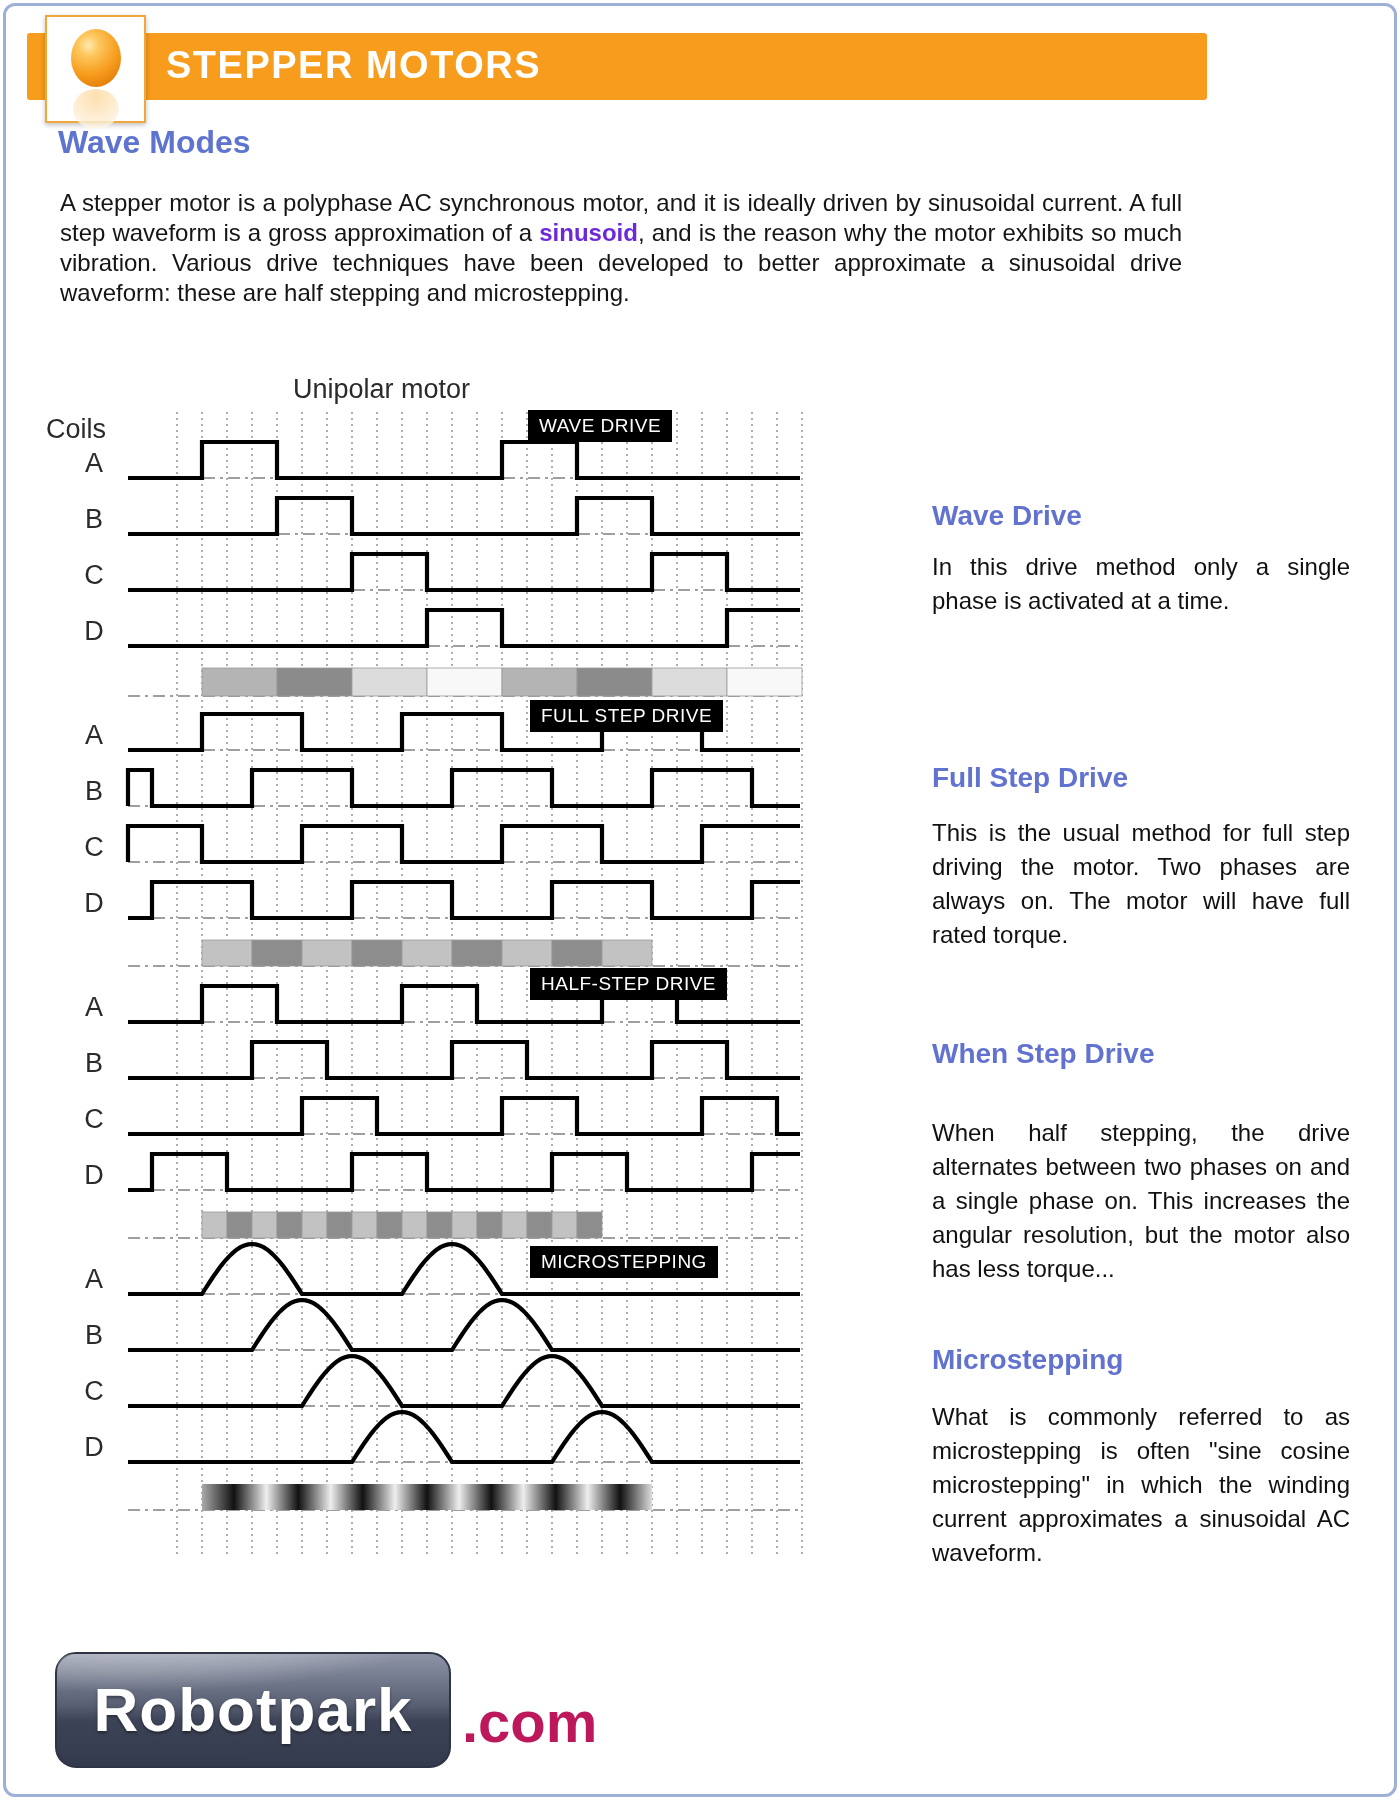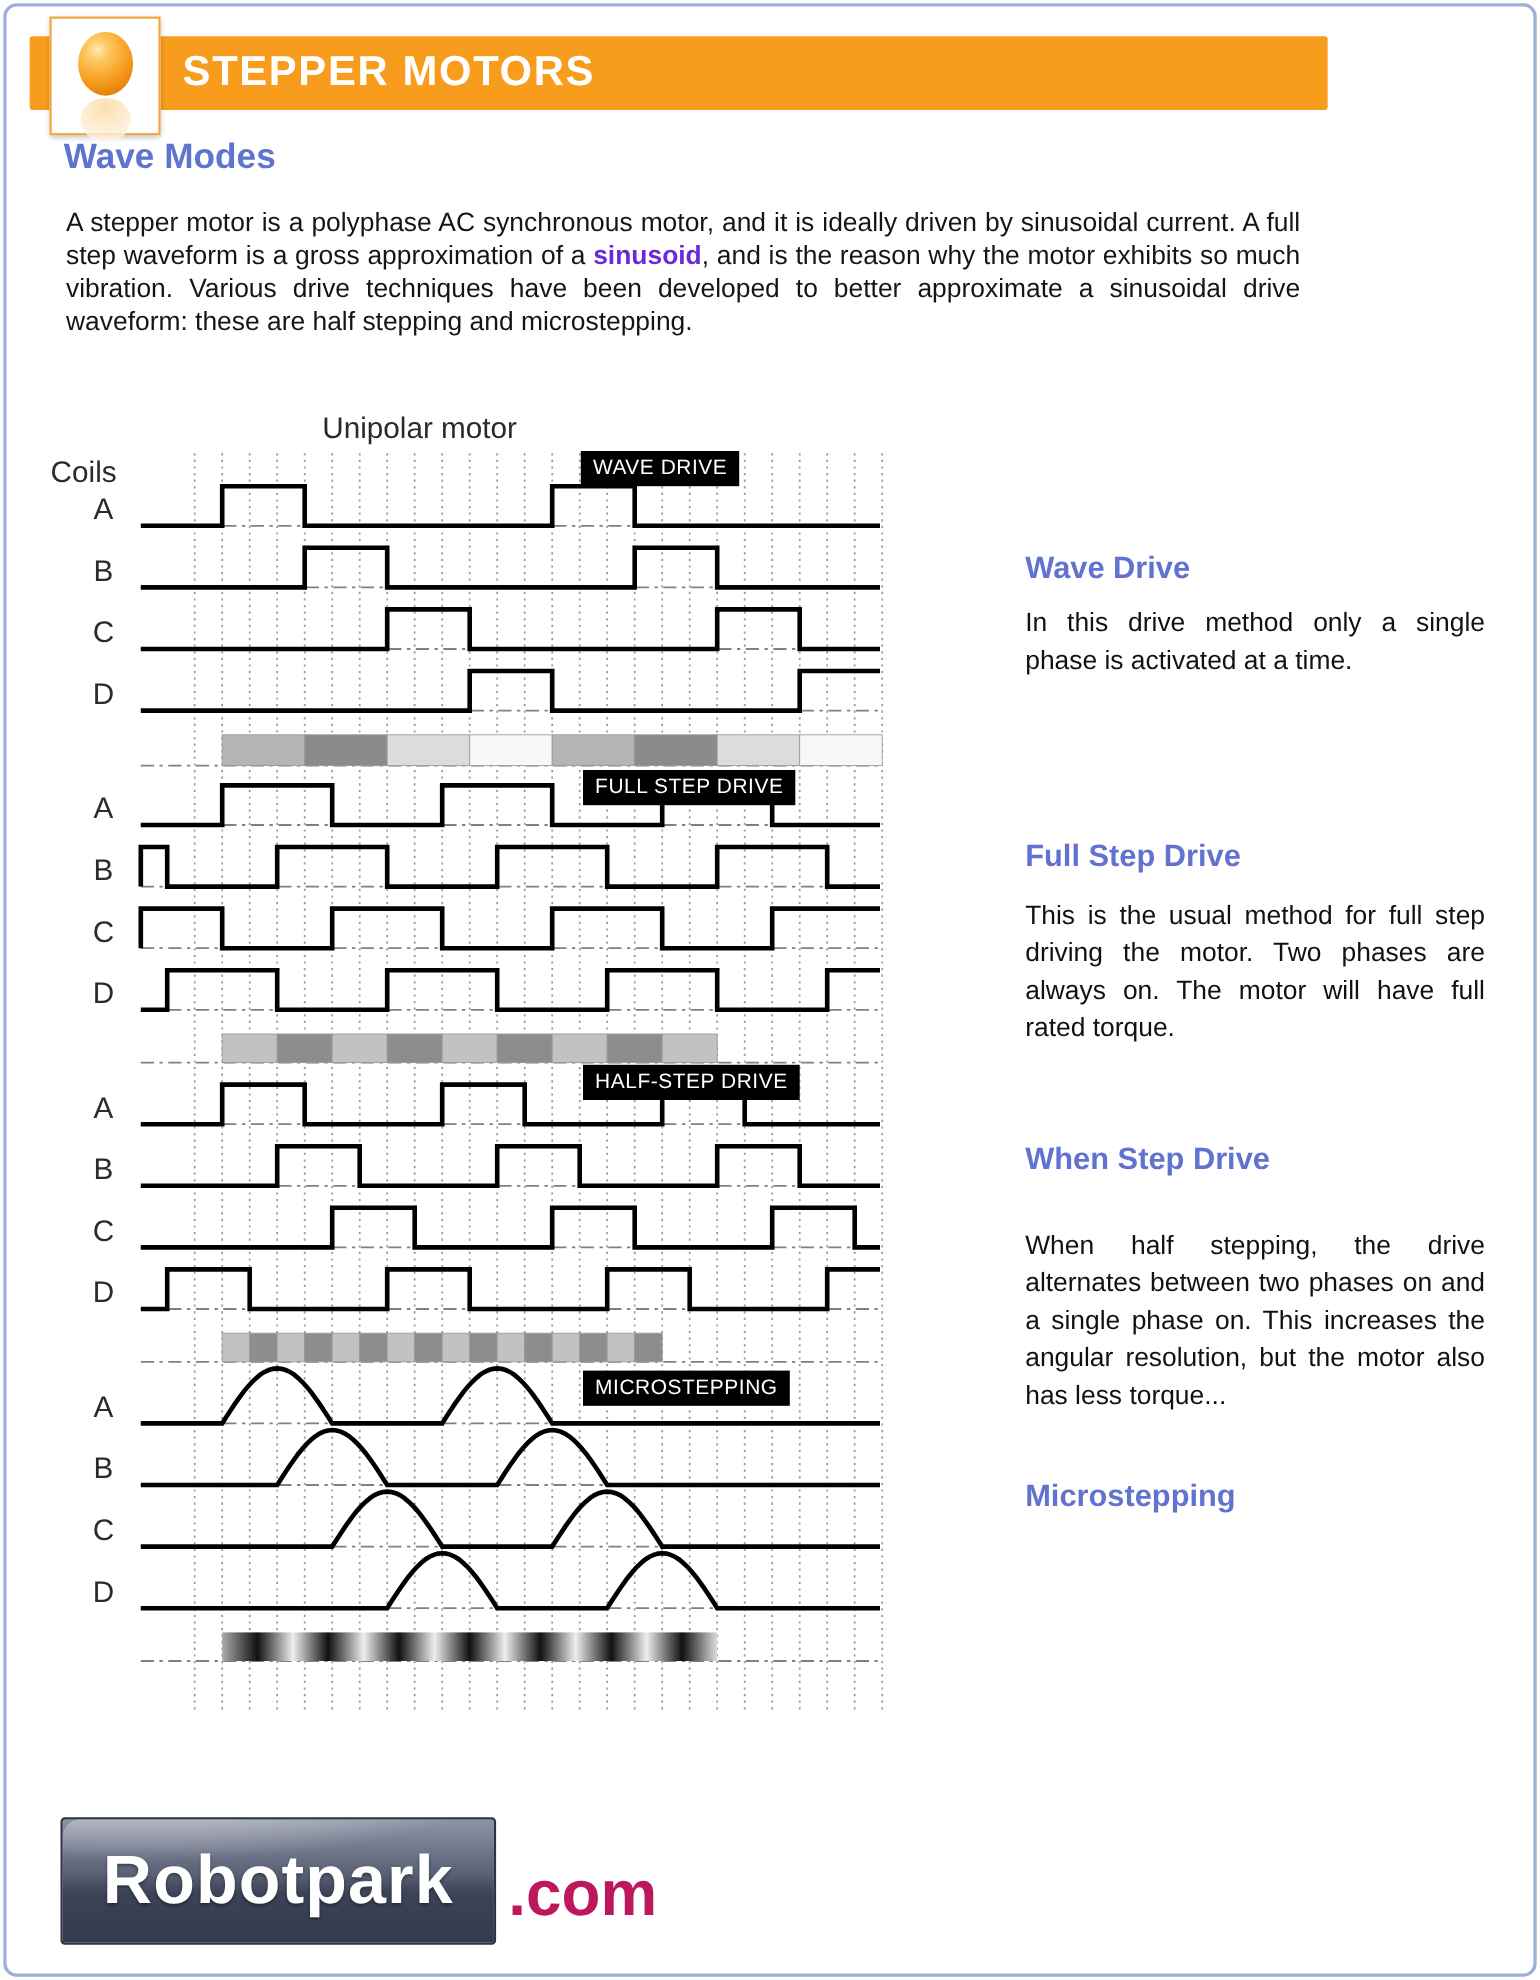--- a/index.html
+++ b/index.html
@@ -29,21 +29,21 @@
   .coils-label{position:absolute;left:46px;top:414px;font-size:27px;color:#2b2b2b;}
   #wave-svg{position:absolute;left:60px;top:400px;}
   .coil-label{position:absolute;width:48px;text-align:center;font-size:27px;color:#2b2b2b;}
   .drive-box{position:absolute;background:#000;color:#fff;font-size:19px;letter-spacing:.5px;
              padding:5px 11px;white-space:nowrap;}
   
   .rc-head{position:absolute;left:932px;width:418px;font-size:28px;font-weight:bold;color:#6272CF;}
   .rc-body{position:absolute;left:932px;width:418px;font-size:24px;line-height:34px;color:#111;
            text-align:justify;}
   
-  .logo-rect{position:absolute;left:55px;top:1652px;width:392px;height:112px;border-radius:4px;
+  .logo-rect{position:absolute;left:55px;top:1652px;width:392px;height:112px;border-radius:21px;
              background:linear-gradient(#8e94a6 0%, #596074 45%, #3d4356 60%, #343a4e 100%);
              border:2px solid #2e3346;}
   .logo-gloss{position:absolute;left:0;top:0;width:100%;height:100%;border-radius:16px;
              background:radial-gradient(130% 95% at 18% -25%, rgba(255,255,255,.55) 0%, rgba(255,255,255,.18) 45%, rgba(255,255,255,0) 62%);}
   .logo-text{position:absolute;left:0;top:20px;width:100%;text-align:center;font-size:62px;
              font-weight:bold;color:#fff;letter-spacing:1px;text-shadow:0 2px 3px rgba(0,0,0,.4);}
   .logo-com{position:absolute;left:462px;top:1688px;font-size:58px;font-weight:bold;color:#be185d;}
   
   .gridline{stroke:#9a9a9a;stroke-width:1.6;stroke-dasharray:2 4;}
   .dashdot{stroke:#808080;stroke-width:1.6;stroke-dasharray:12 5 3 5;}
@@ -208,19 +208,20 @@
       <div class="drive-box" style="left: 530px; top: 1246px;">MICROSTEPPING</div>
     </div>
 
   <div class="rc-head" style="top: 500px;">Wave Drive</div>
   <div class="rc-body" style="top: 550px;">In this drive method only a single phase is activated at a time.</div>
   <div class="rc-head" style="top: 762px;">Full Step Drive</div>
   <div class="rc-body" style="top: 816px;">This is the usual method for full step driving the motor. Two phases are always on. The motor will have full rated torque.</div>
   <div class="rc-head" style="top: 1038px;">When Step Drive</div>
   <div class="rc-body" style="top: 1092px; margin-top: 24px;">When half stepping, the drive alternates between two phases on and a single phase on. This increases the angular resolution, but the motor also has less torque...</div>
   <div class="rc-head" style="top: 1344px;">Microstepping</div>
+  <div class="rc-body" style="top: 1400px;">What is commonly referred to as microstepping is often "sine cosine microstepping" in which the winding current approximates a sinusoidal AC waveform.</div>
 
   <div class="logo-rect">
     <div class="logo-gloss"></div>
     <div class="logo-text">Robotpark</div>
   </div>
   <div class="logo-com">.com</div>
 </div>
 
 </body></html>

